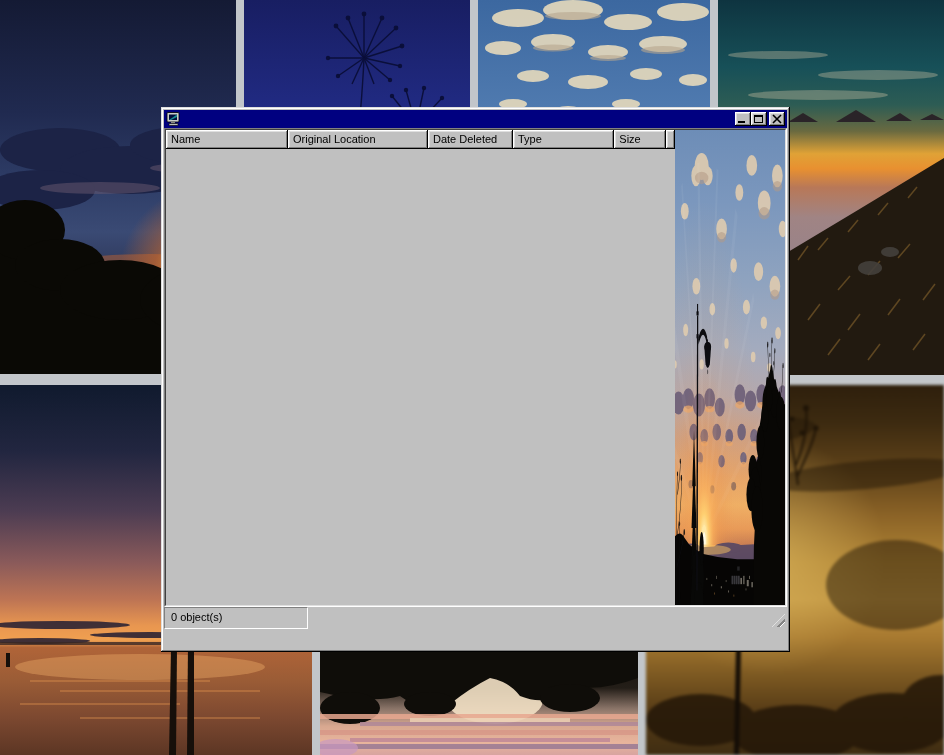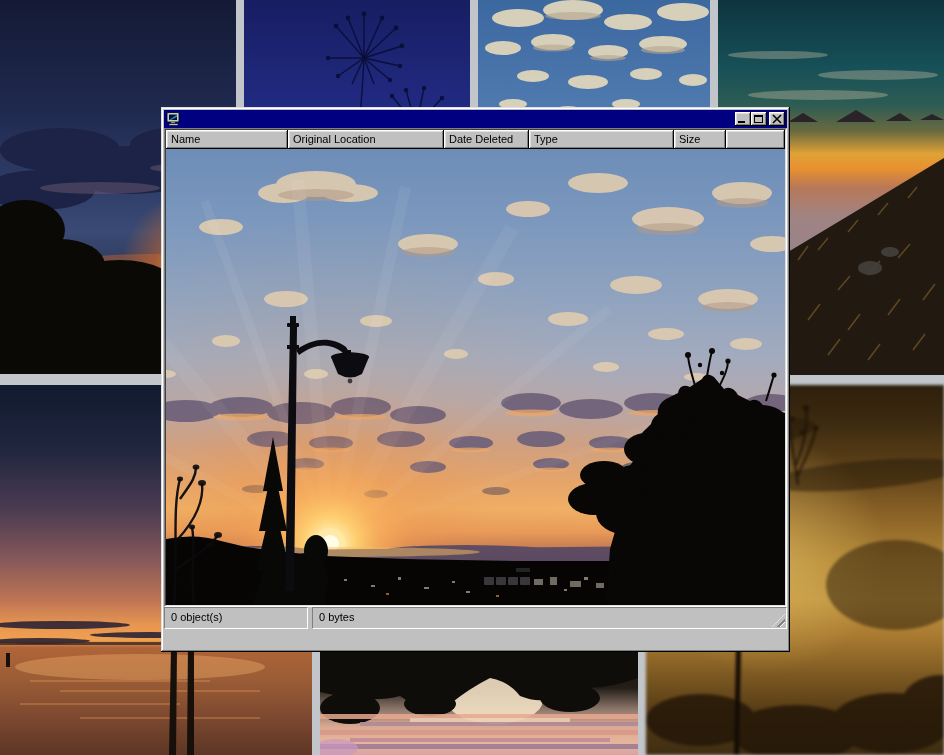--- a/index.html
+++ b/index.html
@@ -31,27 +31,27 @@
                border:1px solid #000; border-top-width:2px; }
   .glyph-x { position:absolute; left:2px; top:2px; }
 
   .menubar { height:23px; display:flex; align-items:center; padding-left:1px; }
   .menu-item { font-size:11px; color:#000; padding:3px 7px 4px 7px; cursor:default; }
   .menu-item::first-letter { text-decoration:underline; }
 
   .client { height:479px; background:#c0c0c0; position:relative;
             border:1px solid; border-color:#808080 #fff #fff #808080; }
   .client-in { position:absolute; inset:0; border:1px solid; border-color:#404040 #dfdfdf #dfdfdf #404040;
-               display:flex; flex-direction:column; overflow:hidden; }
+               display:flex; flex-direction:row; overflow:hidden; }
   .hdr { display:flex; height:19px; background:#c0c0c0; flex:0 0 auto; }
   .hdr-cell { height:19px; font-size:11px; color:#000; padding:3px 4px 0 5px; overflow:hidden; white-space:nowrap;
               background:#c0c0c0;
               box-shadow: inset -1px -1px 0 #000, inset 1px 1px 0 #fff,
                           inset -2px -2px 0 #808080, inset 2px 2px 0 #dfdfdf; }
-  .hdr-cell.right { text-align:left; padding-right:25px; }
+  .hdr-cell.right { text-align:center; padding-right:25px; }
   .viewport { flex:1 1 auto; position:relative; background:#000; }
   .viewport svg { display:block; width:100%; height:100%; }
 
   .statusbar { height:22px; display:flex; align-items:flex-end; padding-top:3px; position:relative; }
   .status-panel { height:22px; background:#c0c0c0; font-size:11px; padding:3px 0 12px 6px;
                   border:1px solid; border-color:#808080 #fff #fff #808080; overflow:hidden; white-space:nowrap; }
   .sp1 { width:144px; margin-right:4px; flex:0 0 auto; }
   .sp2 { flex:1 1 auto; }
   .grip { position:absolute; right:2px; bottom:2px; width:13px; height:13px;
           background: repeating-linear-gradient(-45deg,
@@ -437,23 +437,23 @@
         </svg>
       </span>
     </span>
   </div>
 
 
   <div class="client">
     <div class="client-in">
       <div class="hdr">
         <div class="hdr-cell" style="width:122px">Name</div>
-        <div class="hdr-cell" style="width:156px">Original Location</div>
+        <div class="hdr-cell" style="width:140px">Original Location</div>
         <div class="hdr-cell" style="width:85px">Date Deleted</div>
-        <div class="hdr-cell" style="width:145px">Type</div>
+        <div class="hdr-cell" style="width:101px">Type</div>
         <div class="hdr-cell right" style="width:52px">Size</div>
         <div class="hdr-cell" style="flex:1"></div>
       </div>
 
       <div class="viewport">
         <svg viewBox="0 0 619 456" preserveAspectRatio="none">
           <defs>
             <linearGradient id="sky" x1="0" y1="0" x2="0" y2="1">
               <stop offset="0" stop-color="#6d8db7"></stop>
                 <stop offset="0.15" stop-color="#7b97bd"></stop>
@@ -688,16 +688,15 @@
             <ellipse cx="184" cy="208" rx="19" ry="4.5"></ellipse>
             <circle cx="184" cy="232" r="2.4" opacity="0.7"></circle>
           </g>
         </svg>
       </div>
     </div>
   </div>
 
   <div class="statusbar">
     <div class="status-panel sp1">0 object(s)</div>
-    <div class="status-panel sp2">0 bytes</div>
     <div class="grip"></div>
   </div>
 </div>
 
 </body></html>

